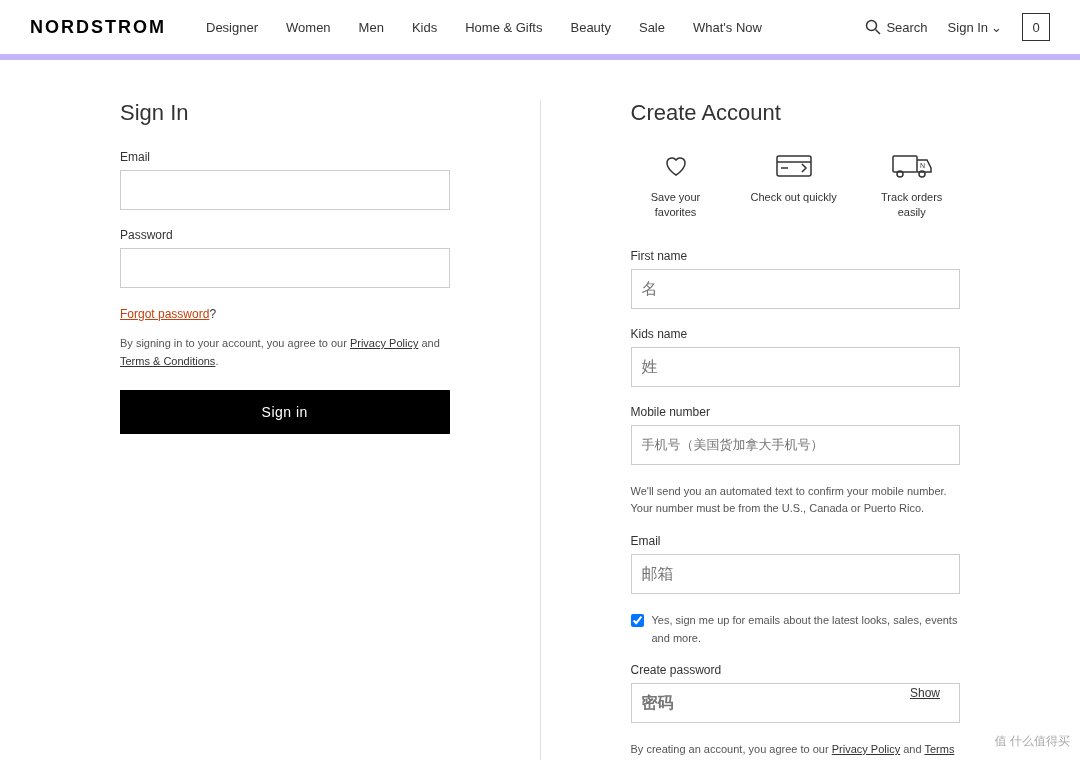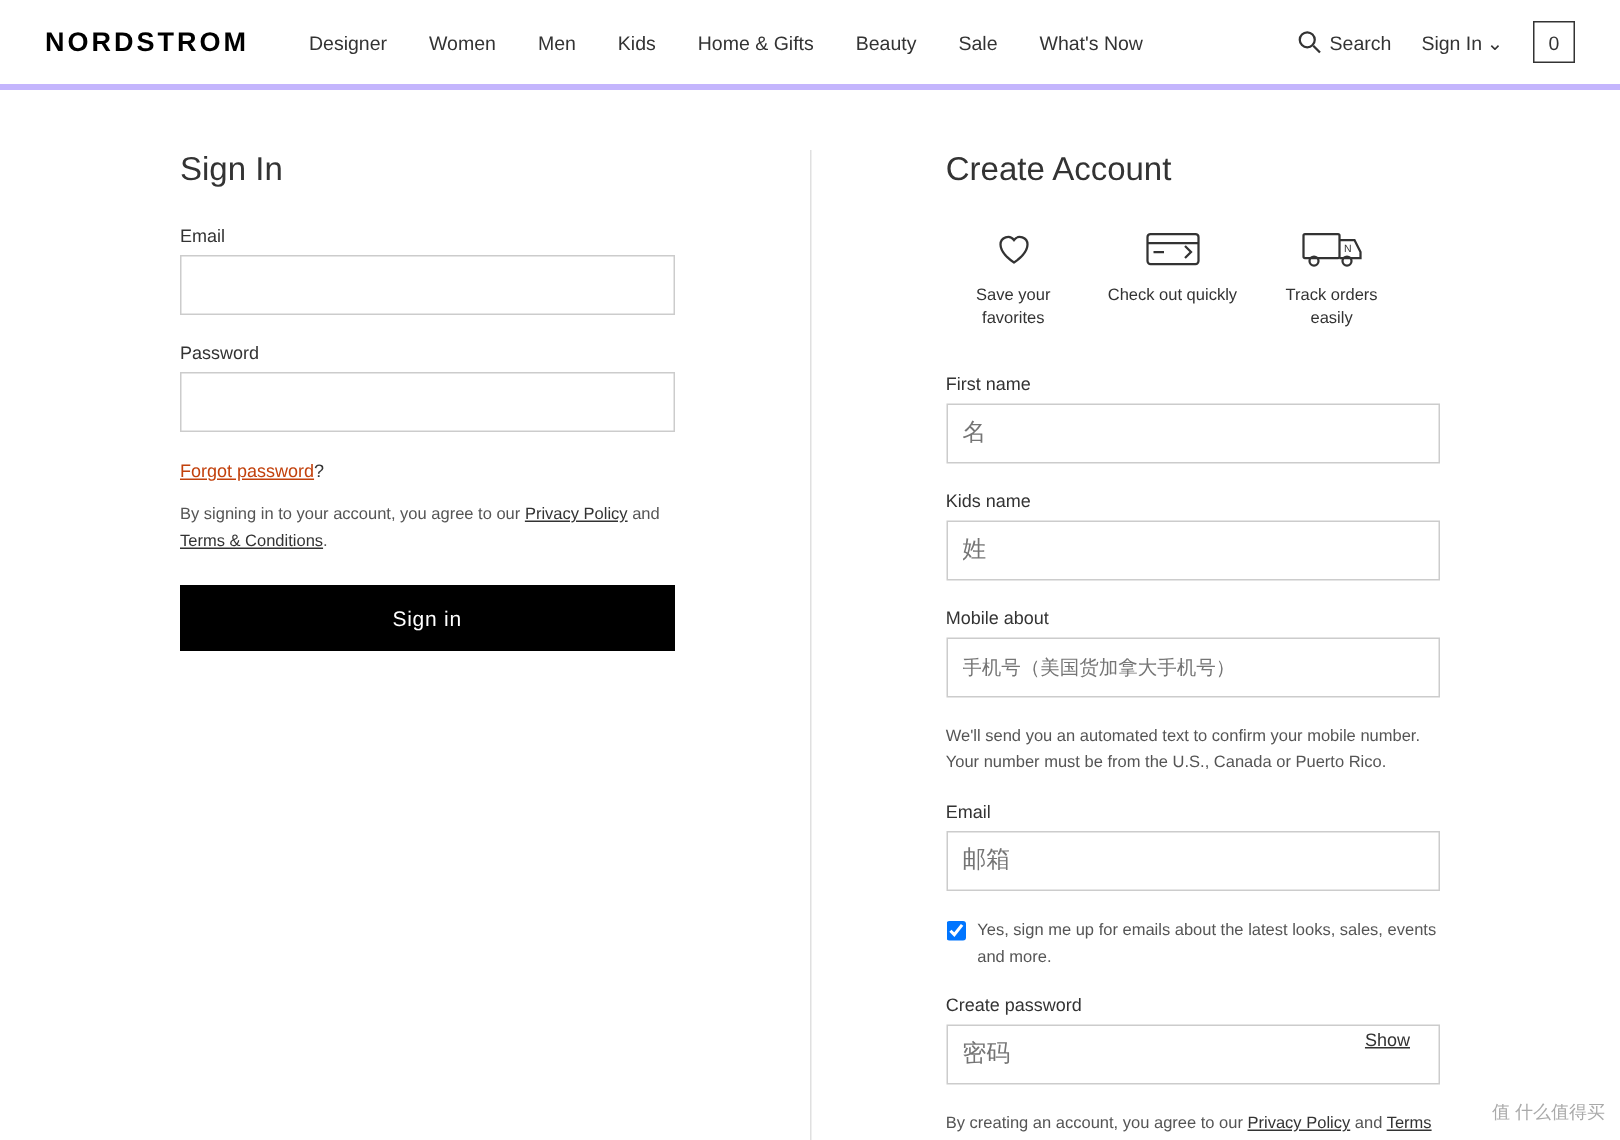--- a/index.html
+++ b/index.html
@@ -2,21 +2,21 @@
 <html><head>
   <meta charset="utf-8">
   <style>
     * { box-sizing: border-box; margin: 0; padding: 0; }
     body { font-family: Arial, sans-serif; font-size: 13px; color: #333; background: #fff; min-height: 760px; }
 
     
     .header {
       display: flex;
       align-items: center;
-      border-bottom: 4px solid #c4b5fd;
+      border-bottom: 6px solid #c4b5fd;
       padding: 12px 30px;
       height: 60px;
     }
     .logo {
       font-size: 18px;
       font-weight: 900;
       letter-spacing: 2px;
       text-transform: uppercase;
       color: #000;
       margin-right: 40px;
@@ -143,21 +143,21 @@
       margin: 0 10px;
     }
 
     
     .create-section {
       flex: 1;
       max-width: 360px;
     }
     .benefits {
       display: flex;
-      gap: 18px;
+      gap: 30px;
       margin-bottom: 28px;
       margin-top: 10px;
     }
     .benefit-item {
       display: flex;
       flex-direction: column;
       align-items: center;
       text-align: center;
       gap: 8px;
       font-size: 11px;
@@ -191,20 +191,21 @@
     .checkbox-label {
       font-size: 11px;
       color: #555;
       line-height: 1.6;
     }
     .password-group {
       position: relative;
     }
     .password-group .form-input {
       padding-right: 50px;
+      font-weight: bold;
     }
     .show-btn {
       position: absolute;
       right: 20px;
       top: 50%;
       transform: translateY(-50%);
       font-size: 12px;
       color: #333;
       cursor: pointer;
       background: none;
@@ -335,21 +336,21 @@
       <label class="form-label">First name</label>
       <input class="form-input placeholder-cn" type="text" placeholder="名" style="color: rgb(109, 176, 208); font-size: 16px;">
     </div>
 
     <div class="form-group">
       <label class="form-label">Kids name</label>
       <input class="form-input" type="text" placeholder="姓" style="color: rgb(109, 176, 208); font-size: 16px;">
     </div>
 
     <div class="form-group">
-      <label class="form-label">Mobile about</label>
+      <label class="form-label">Mobile number</label>
       <input class="form-input" type="tel" placeholder="手机号（美国货加拿大手机号）" style="color: rgb(109, 176, 208); font-size: 13px;">
     </div>
     <p class="mobile-note">We'll send you an automated text to confirm your mobile number. Your number must be from the U.S., Canada or Puerto Rico.</p>
 
     <div class="form-group">
       <label class="form-label">Email</label>
       <input class="form-input" type="email" placeholder="邮箱" style="color: rgb(109, 176, 208); font-size: 16px;">
     </div>
 
     <div class="checkbox-row">

